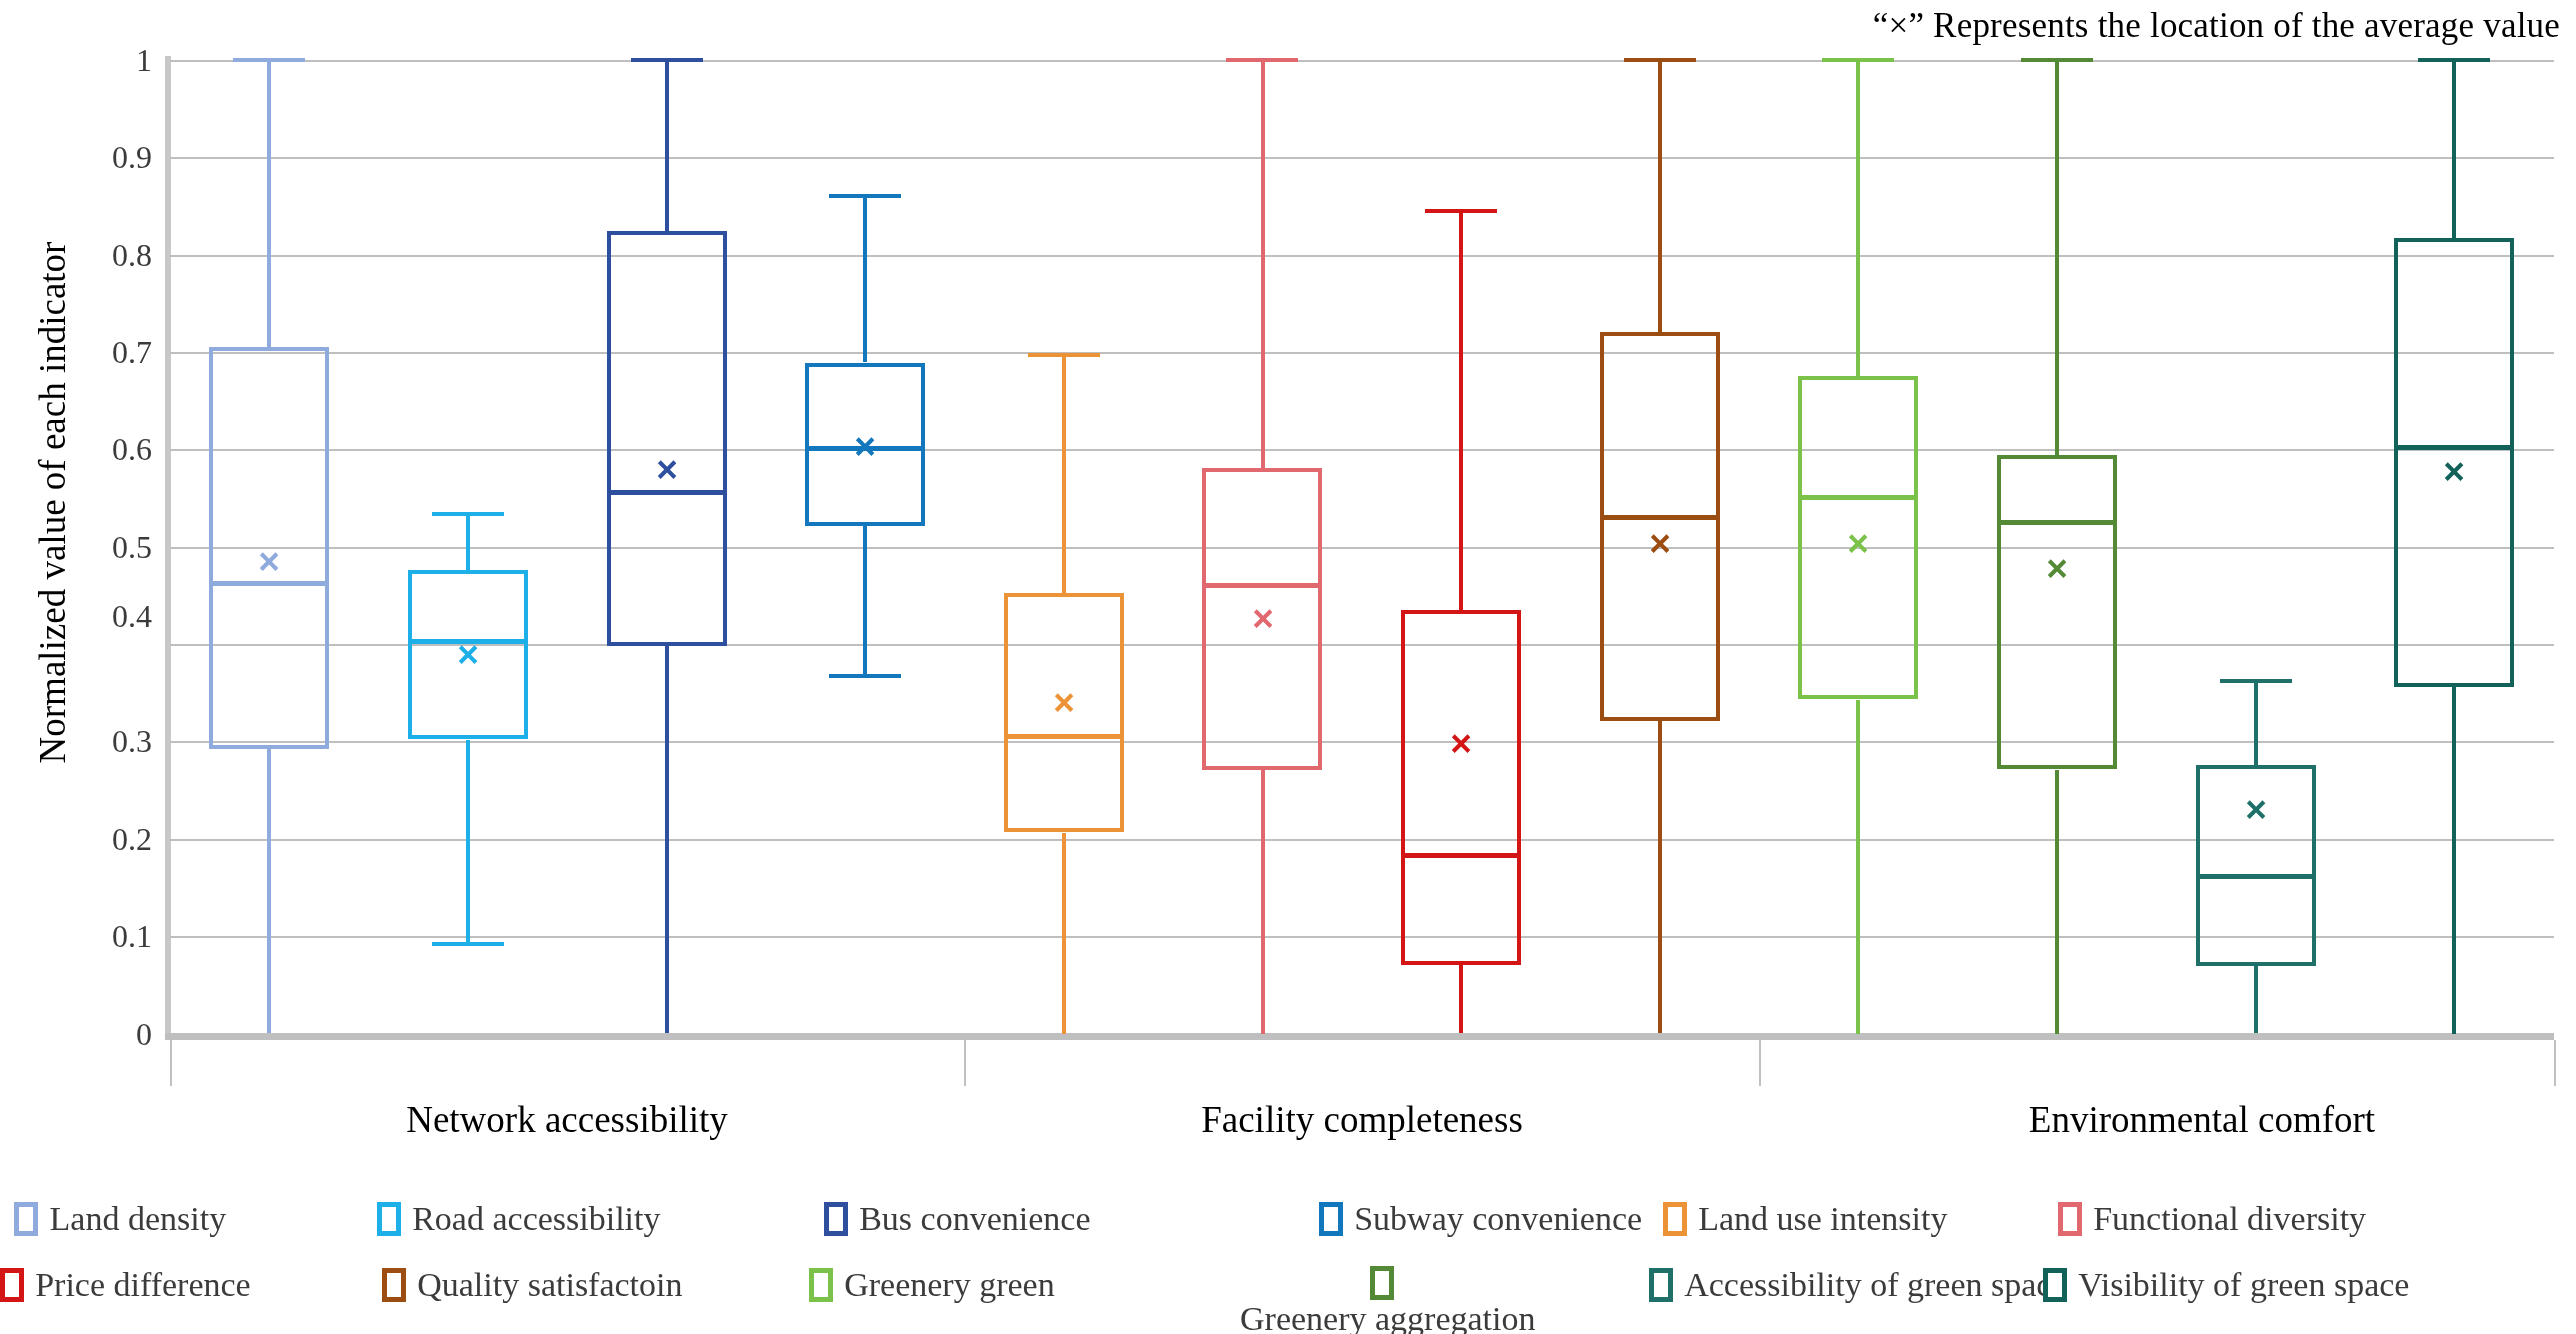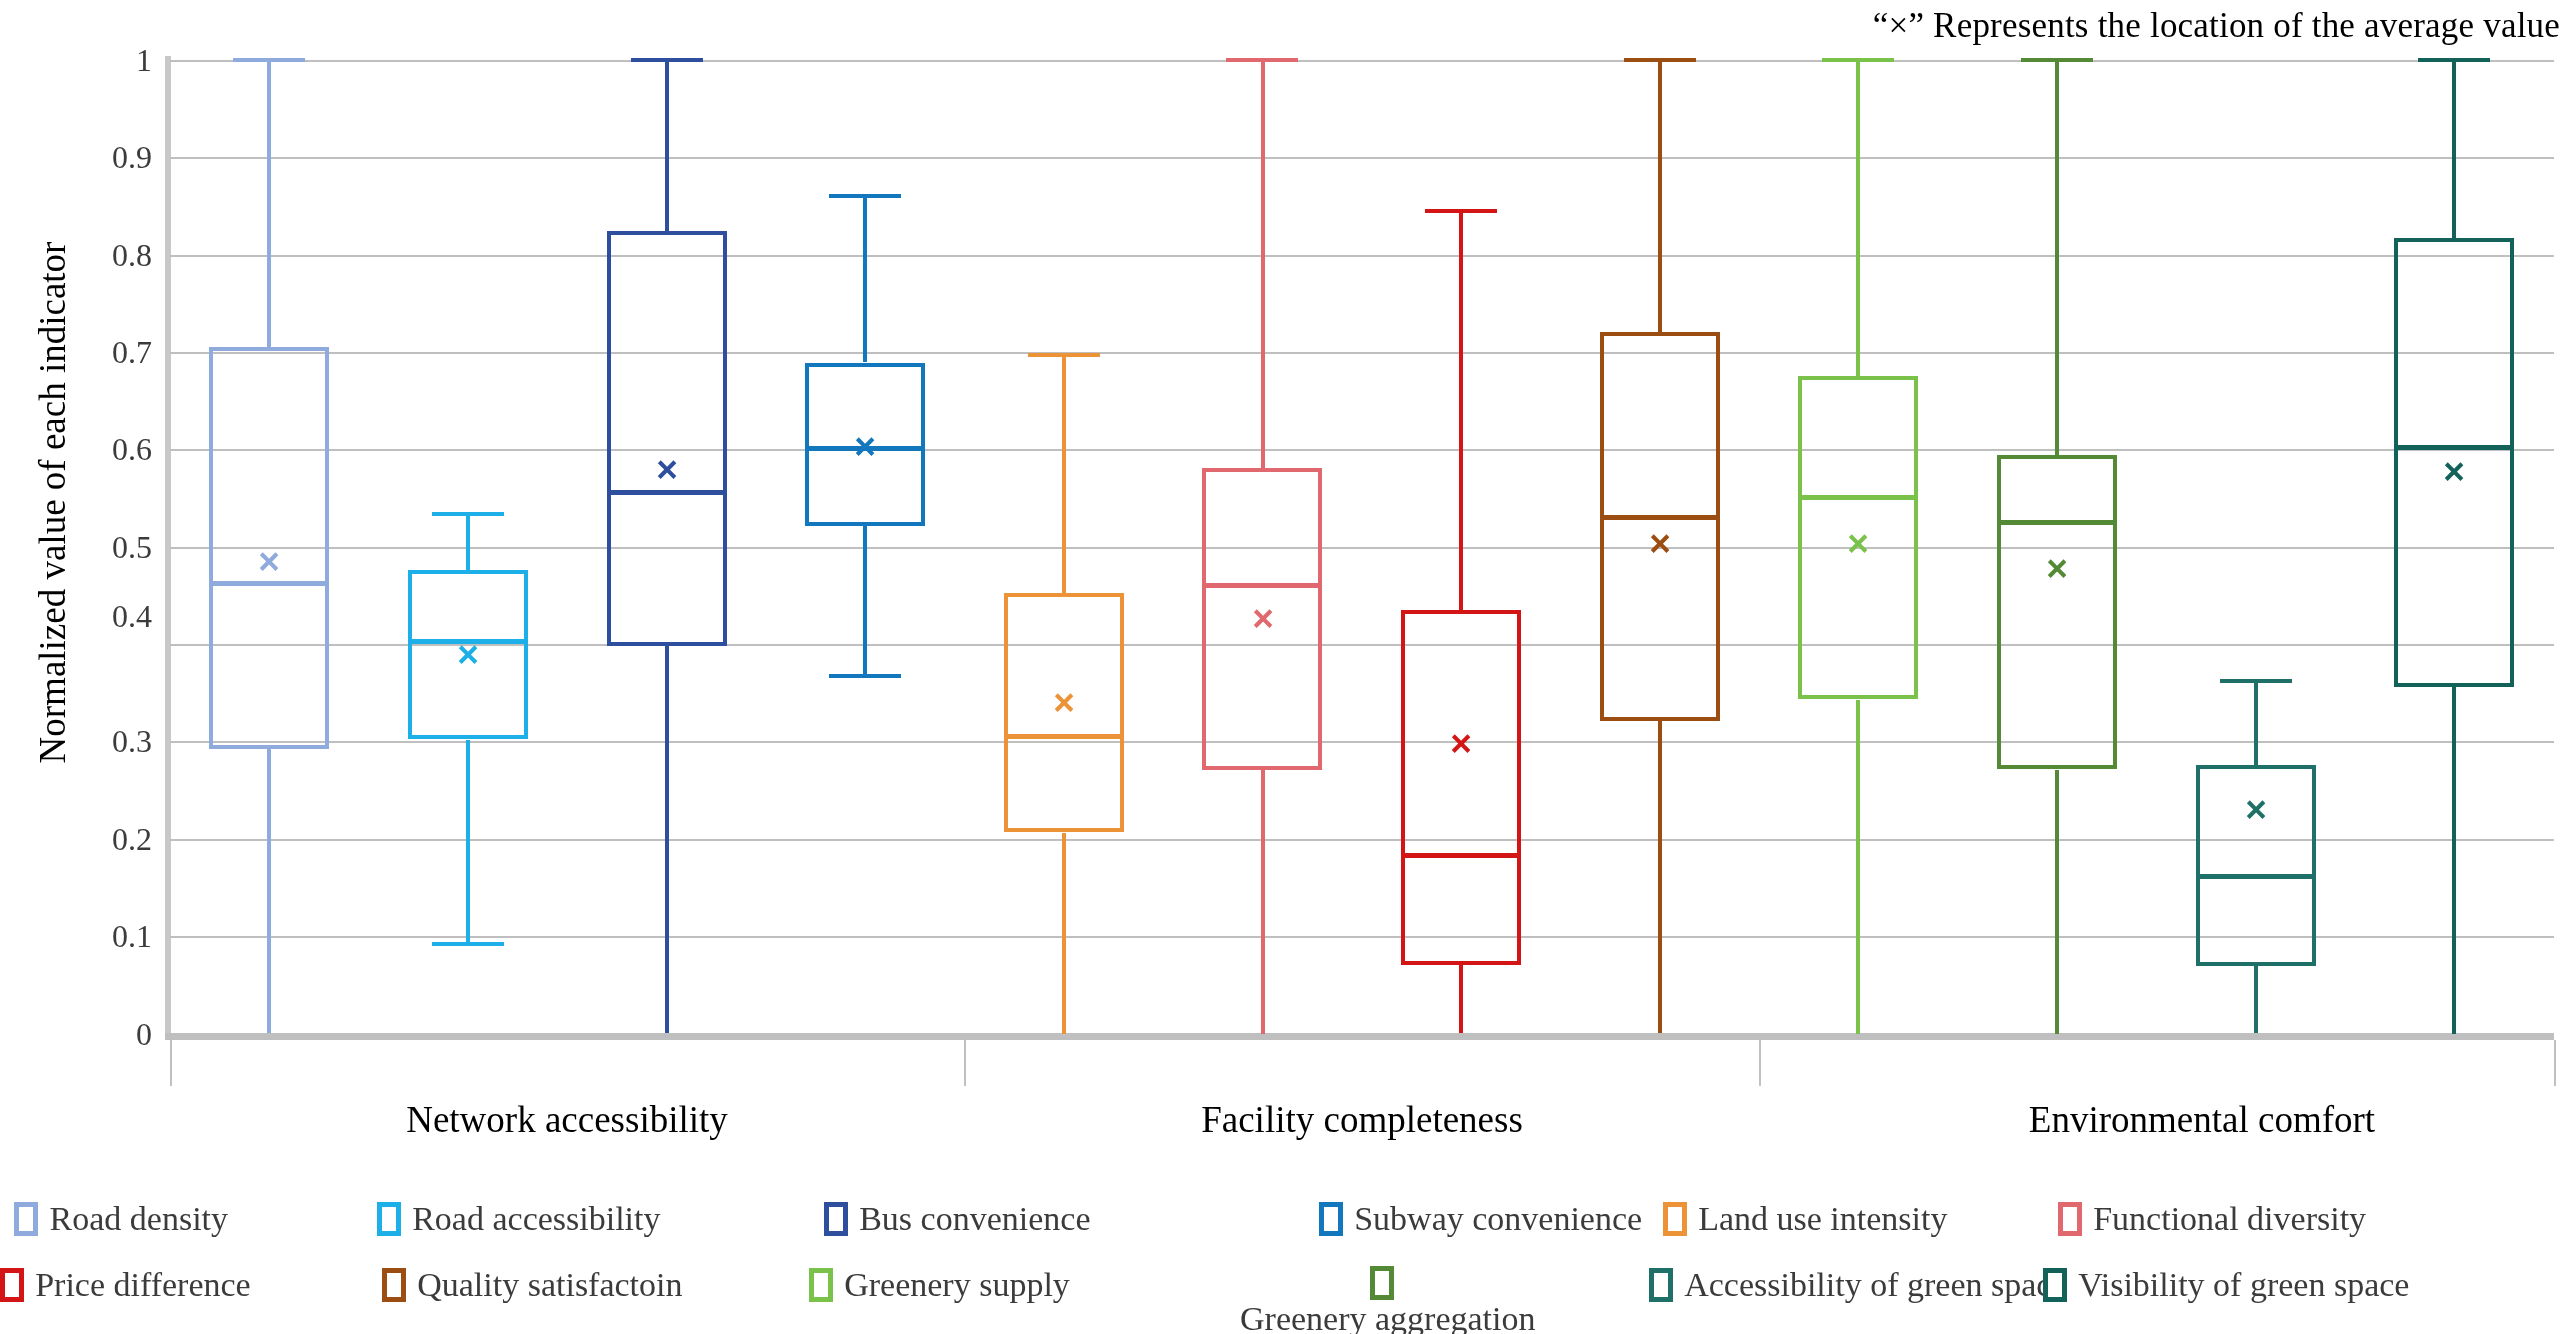--- a/index.html
+++ b/index.html
@@ -178,21 +178,21 @@
       <div class="catlabel" style="left: 567px;">Network accessibility</div>
       <div class="catlabel" style="left: 1362px;">Facility completeness</div>
       <div class="catlabel" style="left: 2156px; margin-left: 46px;">Environmental comfort</div>
     </div>
 </div>
 
 <div id="legend">
     <div class="legend-row" style="position: relative;">
       <div class="legend-item" style="position: absolute; left: 14.4px; top: 4.8px;">
         <span class="swatch" style="border-color: rgb(143, 170, 220);"></span>
-        <span class="legend-text">Road density</span>
+        <span class="legend-text">Land density</span>
       </div>
       <div class="legend-item" style="position: absolute; left: 377px; top: 4.8px;">
         <span class="swatch" style="border-color: rgb(28, 175, 232);"></span>
         <span class="legend-text">Road accessibility</span>
       </div>
       <div class="legend-item" style="position: absolute; left: 824px; top: 4.8px;">
         <span class="swatch" style="border-color: rgb(46, 78, 158);"></span>
         <span class="legend-text">Bus convenience</span>
       </div>
       <div class="legend-item" style="position: absolute; left: 1287px; top: 4.8px; margin-left: 32px;">
@@ -212,21 +212,21 @@
       <div class="legend-item" style="position: absolute; left: 0px; top: 4.8px;">
         <span class="swatch" style="border-color: rgb(211, 21, 21);"></span>
         <span class="legend-text">Price difference</span>
       </div>
       <div class="legend-item" style="position: absolute; left: 362px; top: 4.8px; margin-left: 20px;">
         <span class="swatch" style="border-color: rgb(156, 77, 17);"></span>
         <span class="legend-text">Quality satisfactoin</span>
       </div>
       <div class="legend-item" style="position: absolute; left: 809px; top: 4.8px;">
         <span class="swatch" style="border-color: rgb(123, 194, 74);"></span>
-        <span class="legend-text">Greenery supply</span>
+        <span class="legend-text">Greenery green</span>
       </div>
       <div class="legend-item" style="position: absolute; left: 1240px; top: 4.8px; flex-direction: column;">
         <span class="swatch" style="border-color: rgb(84, 138, 53);"></span>
         <span class="legend-text">Greenery aggregation</span>
       </div>
       <div class="legend-item" style="position: absolute; left: 1649px; top: 4.8px;">
         <span class="swatch" style="border-color: rgb(31, 112, 104);"></span>
         <span class="legend-text">Accessibility of green space</span>
       </div>
       <div class="legend-item" style="position: absolute; left: 2043px; top: 4.8px;">

